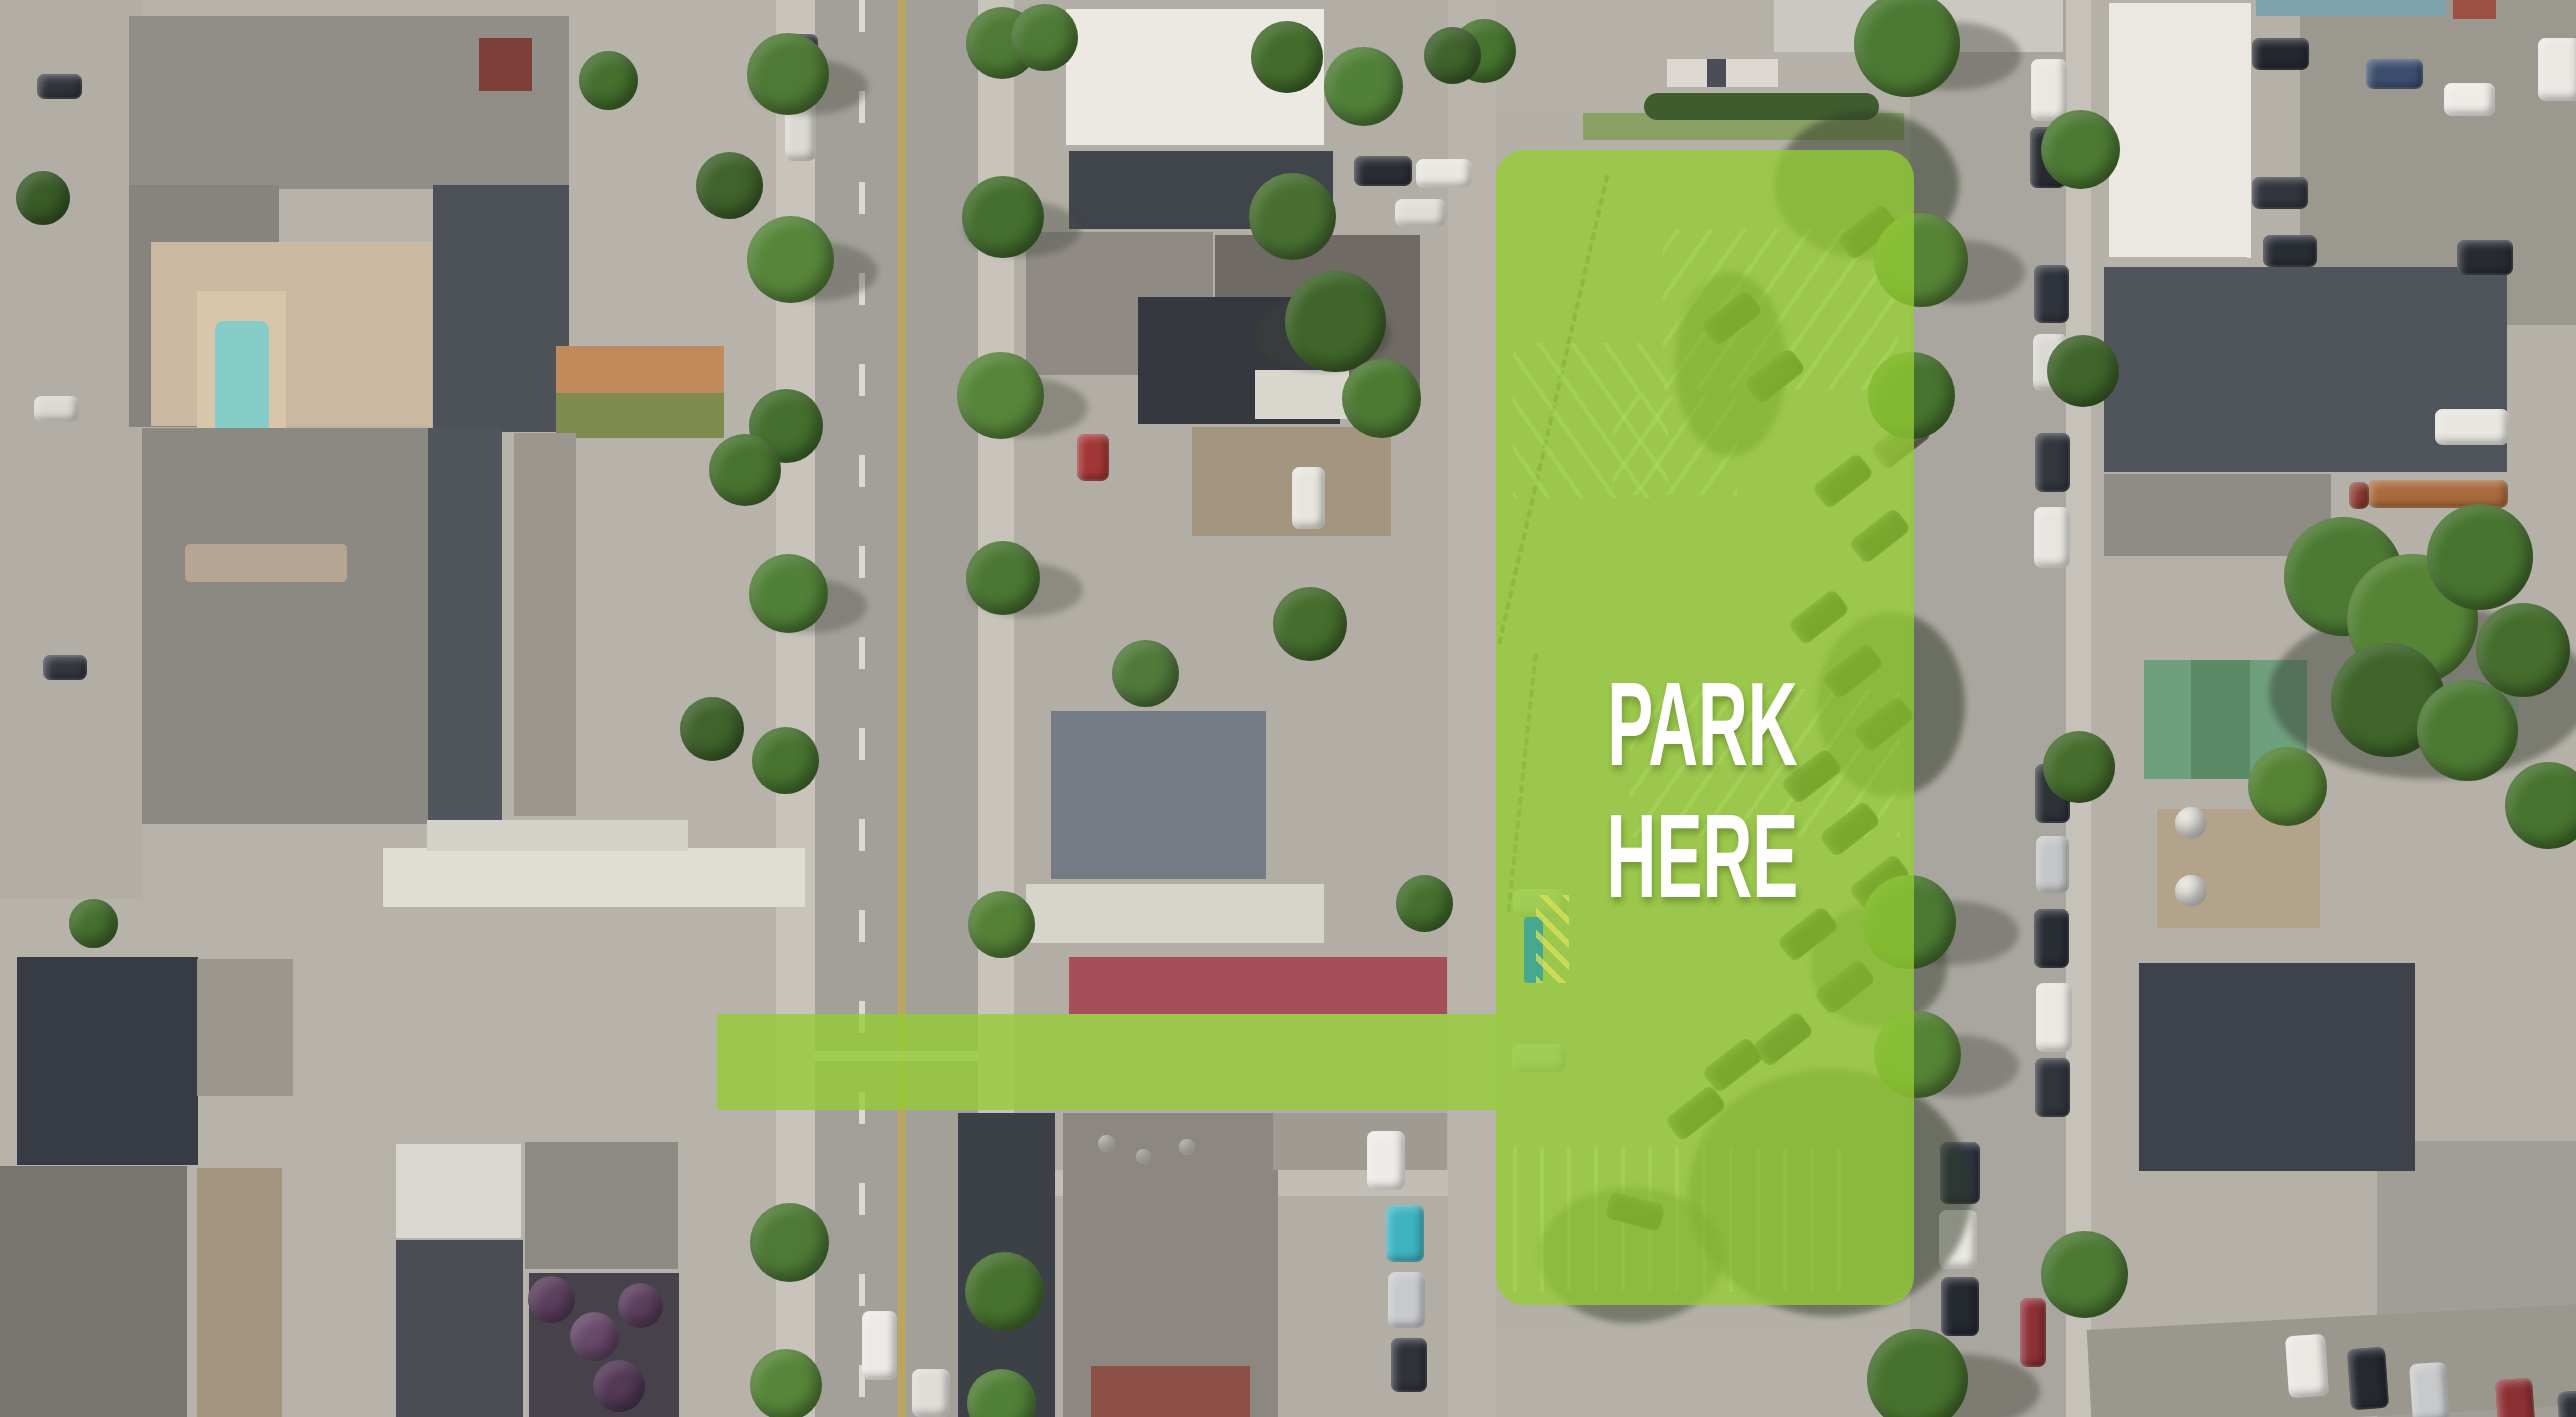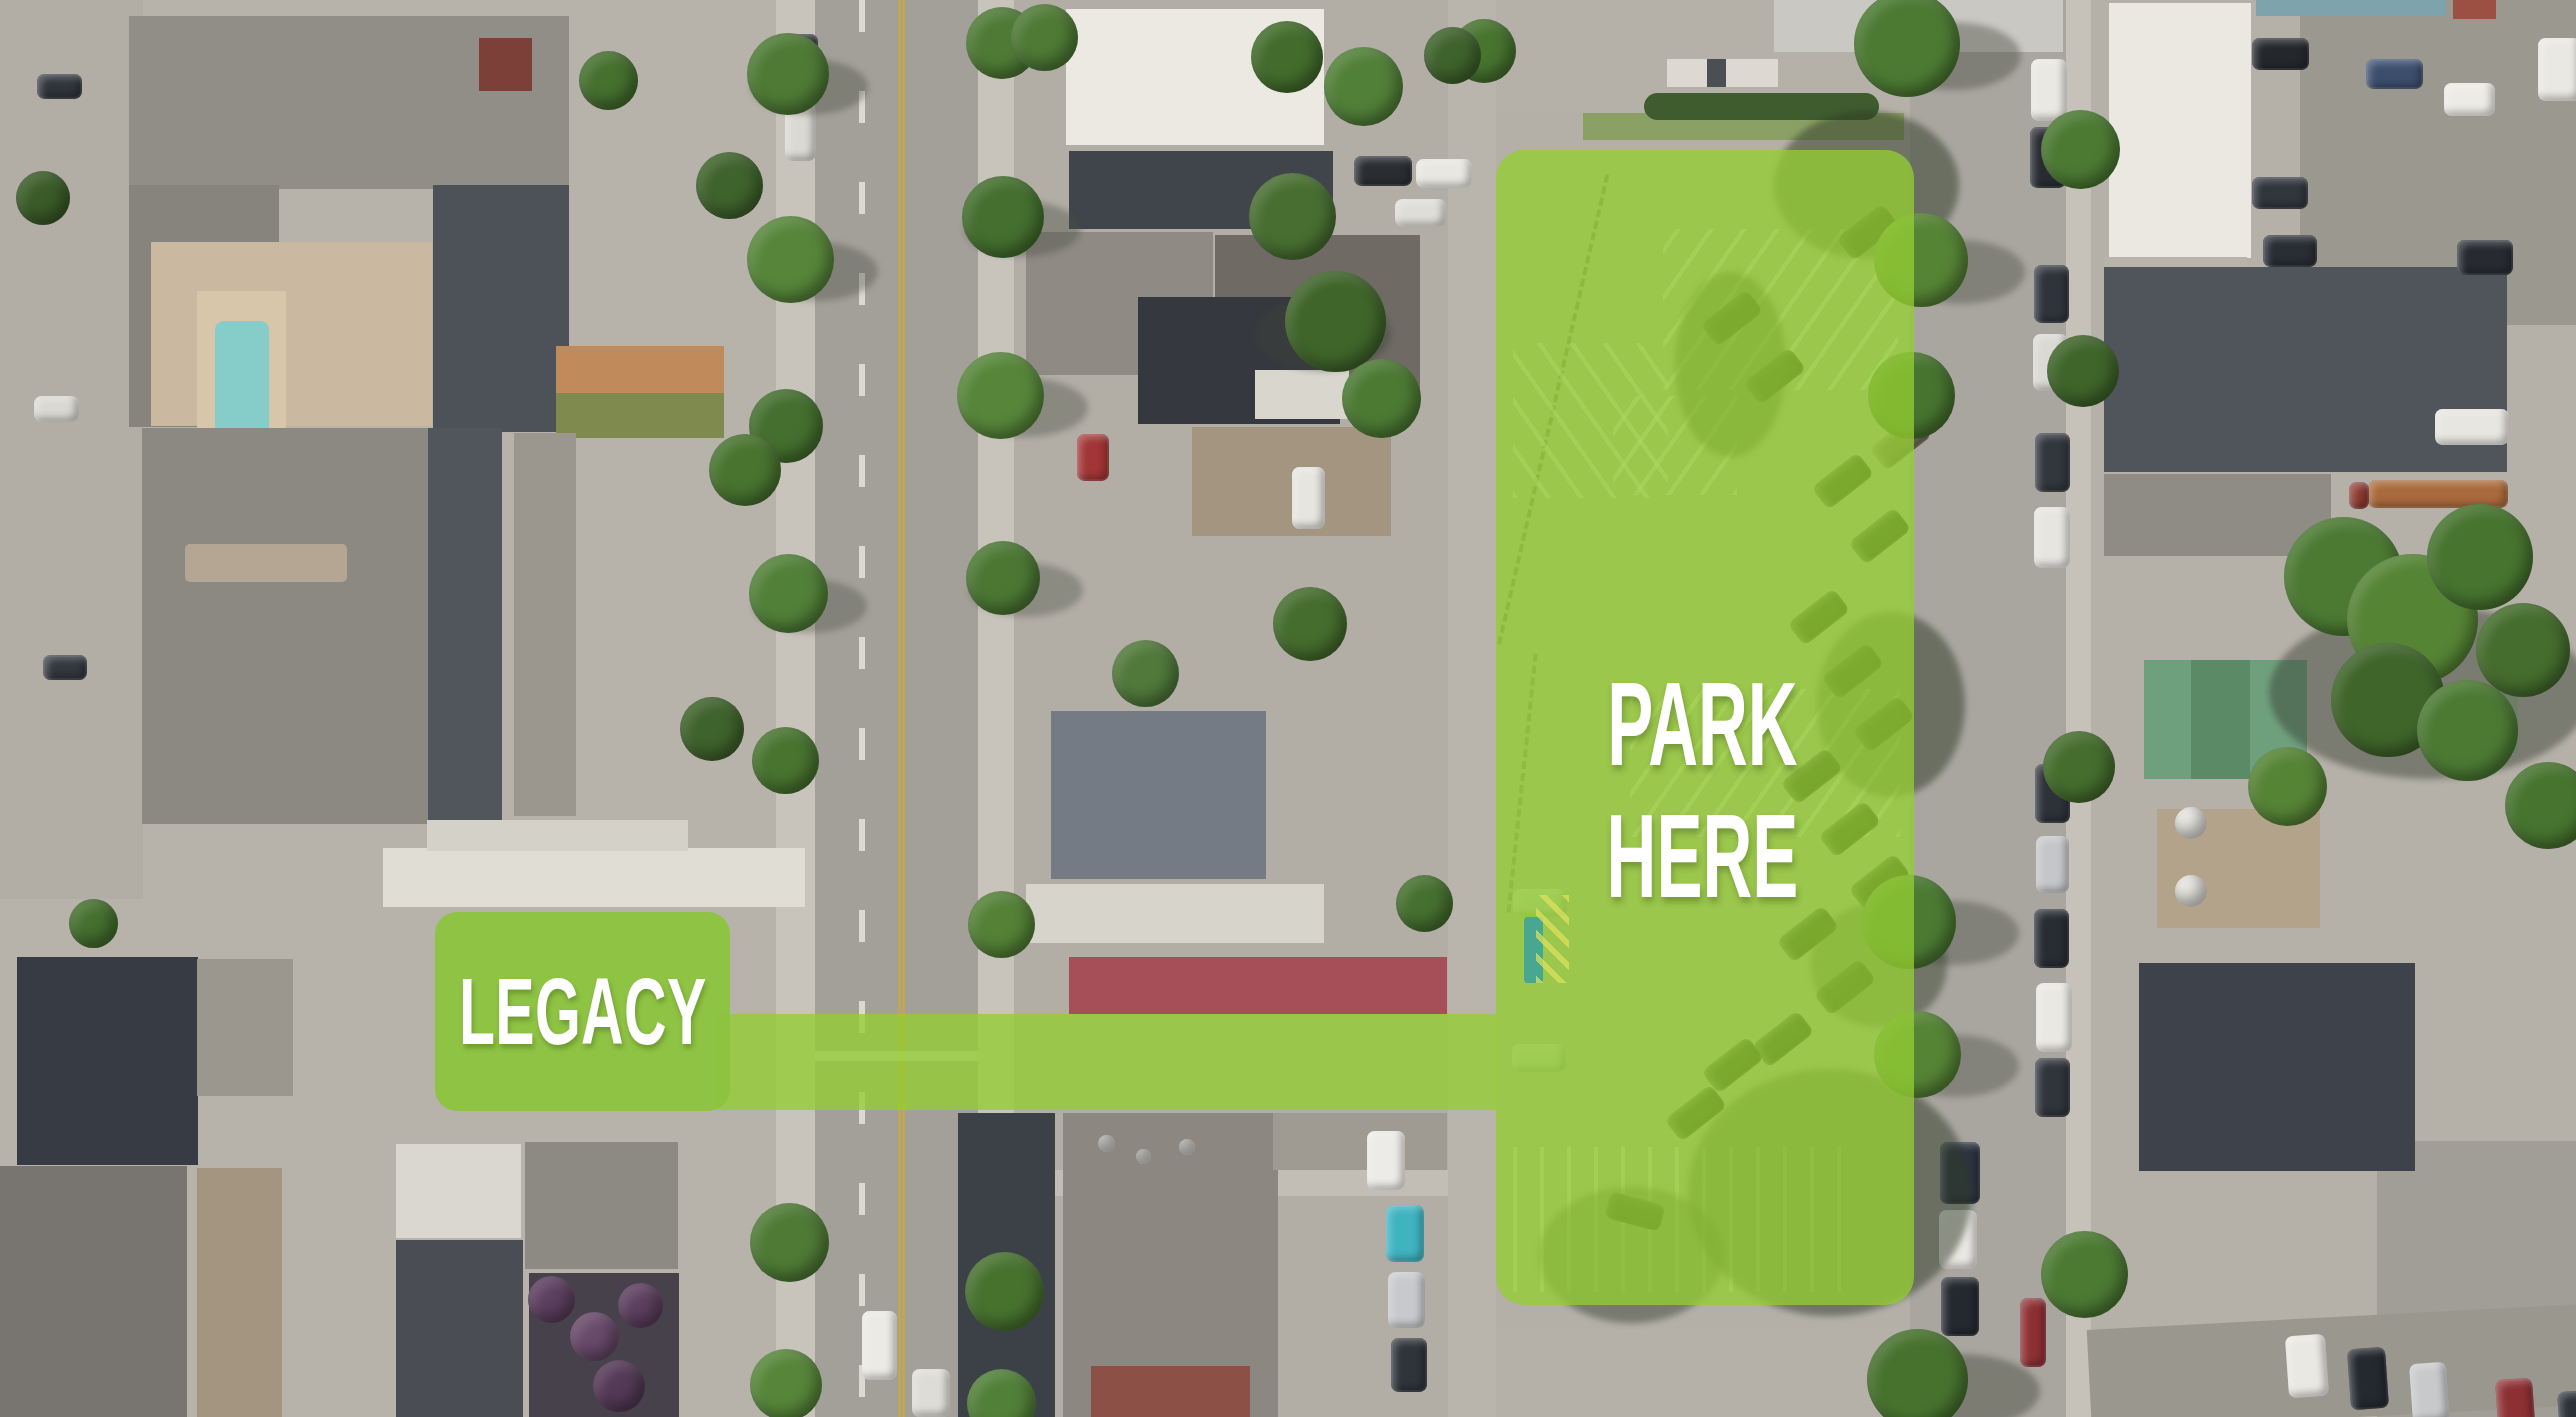--- a/index.html
+++ b/index.html
@@ -271,22 +271,19 @@
       <div class="tree" style="left: 1179px; top: 1139px; width: 16px; height: 16px; background: rgb(221, 219, 213);"></div>
     </div>
 
   <div class="layer" id="annotation-layer">
     <div id="connector-band" style="background: rgba(148, 205, 50, 0.78);"></div>
     <div id="parking-overlay" style="background: rgba(148, 205, 50, 0.78);"></div>
     <div id="overlay-details">
         <div class="shape" style="left: 1524px; top: 917px; width: 18.5px; height: 66px; background: rgb(71, 167, 143); border-radius: 3.7px;"></div>
         <div class="shape yhatch" style="left: 1536px; top: 895px; width: 33px; height: 88px;"></div>
       </div>
-    <div id="legacy-label" style="background: rgba(140, 196, 62, 0.95);">
-      <span class="big-text">LEGACY</span>
-    </div>
     <div id="park-here-label" style="color: rgb(255, 255, 255);">
       <div>PARK</div>
       <div>HERE</div>
     </div>
   </div>
 </div>
 
 
 </body></html>

